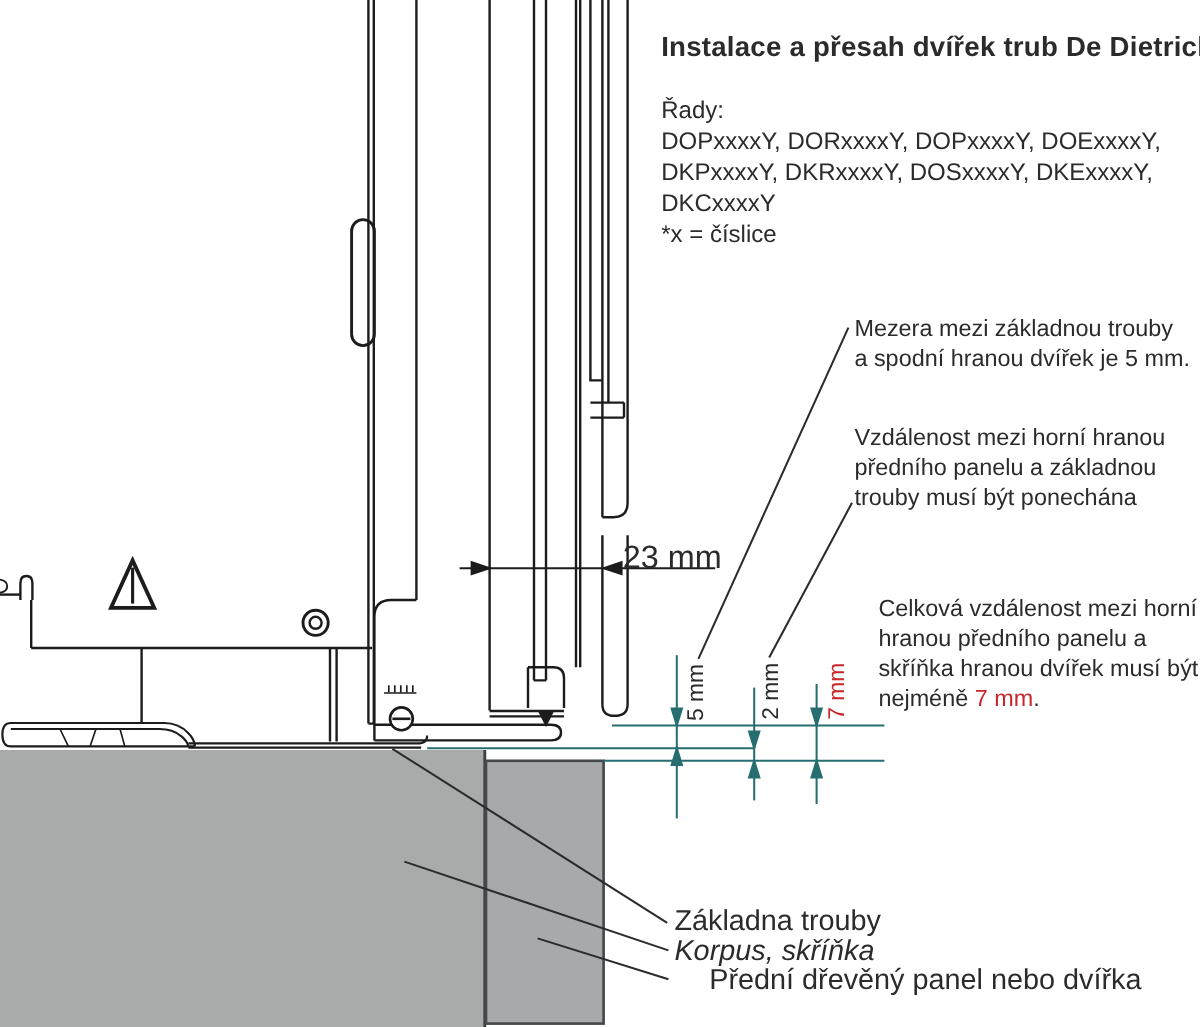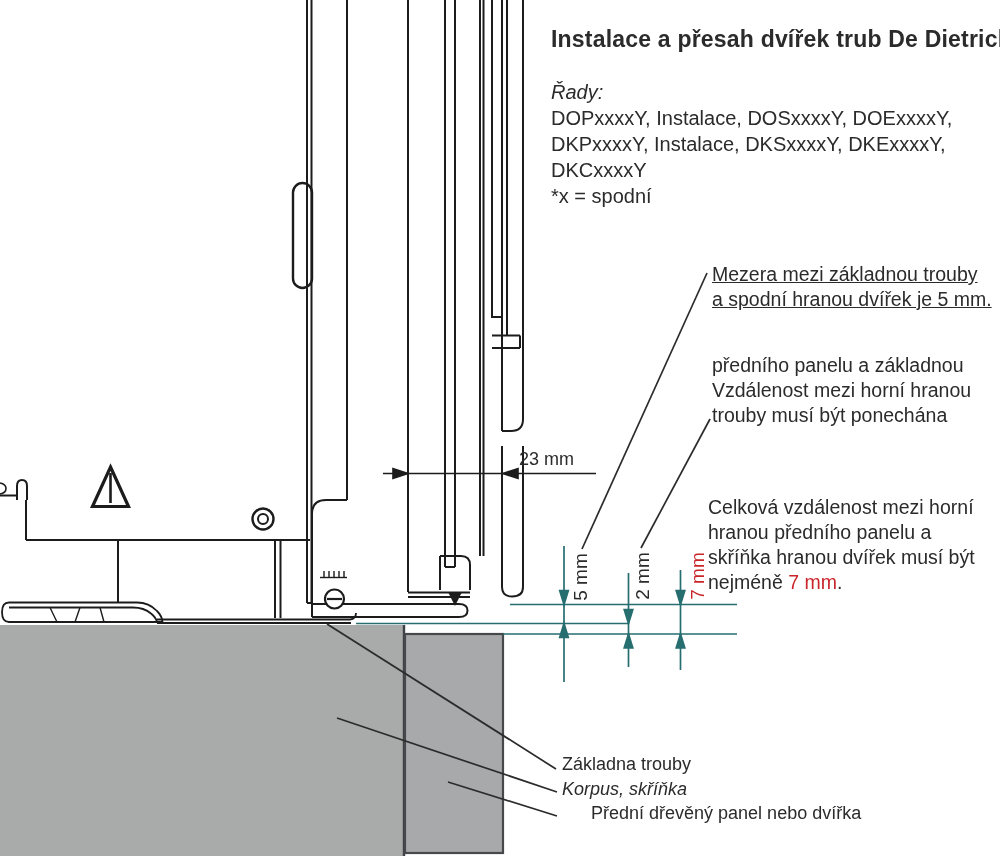--- a/index.html
+++ b/index.html
@@ -5,22 +5,22 @@
   html,body{margin:0;padding:0;background:#ffffff;}
   .stage{
     position:relative;width:1000px;height:856px;background:#ffffff;overflow:hidden;
     font-family:"Liberation Sans",sans-serif;color:#2b2b2b;
   }
   .stage svg{position:absolute;left:0;top:0;}
   .txt{position:absolute;white-space:nowrap;}
   .title{font-size:23px;font-weight:bold;letter-spacing:.2px;}
   .body20 div{font-size:20px;line-height:26px;}
   .note div{font-size:19.5px;line-height:25px;}
-  .plabel{font-size:18px;}
-  .dim23{font-size:18px;}
+  .plabel{font-size:24px;}
+  .dim23{font-size:27px;}
   .vlabel{
     position:absolute;width:70px;height:24px;line-height:24px;text-align:center;
     font-size:19px;transform:rotate(-90deg);white-space:nowrap;
   }
   .red{color:#c9252b;}
 </style>
 </head>
 <body>
 
 <div class="stage">
@@ -100,39 +100,39 @@
       <path d="M710,419 L641,548"></path>
       <path d="M327,624 L556,769"></path>
       <path d="M337,718 L557,792"></path>
       <path d="M448,782 L557,816"></path>
     </g>
   </svg>
 
   <div class="txt title" style="left:551px;top:26px;">Instalace a přesah dvířek trub De Dietrich</div>
 
   <div class="body20" style="position:absolute;left:551px;top:79px;">
-    <div class="txt" style="position:static;font-style:italic;">Řady:</div>
-    <div>DOPxxxxY, Instalace, DOSxxxxY, DOExxxxY,</div>
-    <div>DKPxxxxY, Instalace, DKSxxxxY, DKExxxxY,</div>
+    <div class="txt" style="position:static;">Řady:</div>
+    <div>DOPxxxxY, DORxxxxY, DOPxxxxY, DOExxxxY,</div>
+    <div>DKPxxxxY, DKRxxxxY, DOSxxxxY, DKExxxxY,</div>
     <div>DKCxxxxY</div>
-    <div>*x = spodní</div>
+    <div>*x = číslice</div>
   </div>
 
-  <div class="note" style="position:absolute;left:712px;top:262px;text-decoration:underline;">
+  <div class="note" style="position:absolute;left:712px;top:262px;">
     <div>Mezera mezi základnou trouby</div>
     <div>a spodní hranou dvířek je 5 mm.</div>
   </div>
 
   <div class="note" style="position:absolute;left:712px;top:353px;">
+    <div>Vzdálenost mezi horní hranou</div>
     <div>předního panelu a základnou</div>
-    <div>Vzdálenost mezi horní hranou</div>
     <div>trouby musí být ponechána</div>
   </div>
 
-  <div class="note" style="position:absolute;left:708px;top:495px;">
+  <div class="note" style="position:absolute;left:732px;top:495px;">
     <div>Celková vzdálenost mezi horní</div>
     <div>hranou předního panelu a</div>
     <div>skříňka hranou dvířek musí být</div>
     <div><span>nejméně </span><span class="red">7 mm</span><span>.</span></div>
   </div>
 
   <div class="txt dim23" style="left:519px;top:449px;">23 mm</div>
 
   <div class="vlabel" style="left:546px;top:565px;">5 mm</div>
   <div class="vlabel" style="left:608px;top:564px;">2 mm</div>

